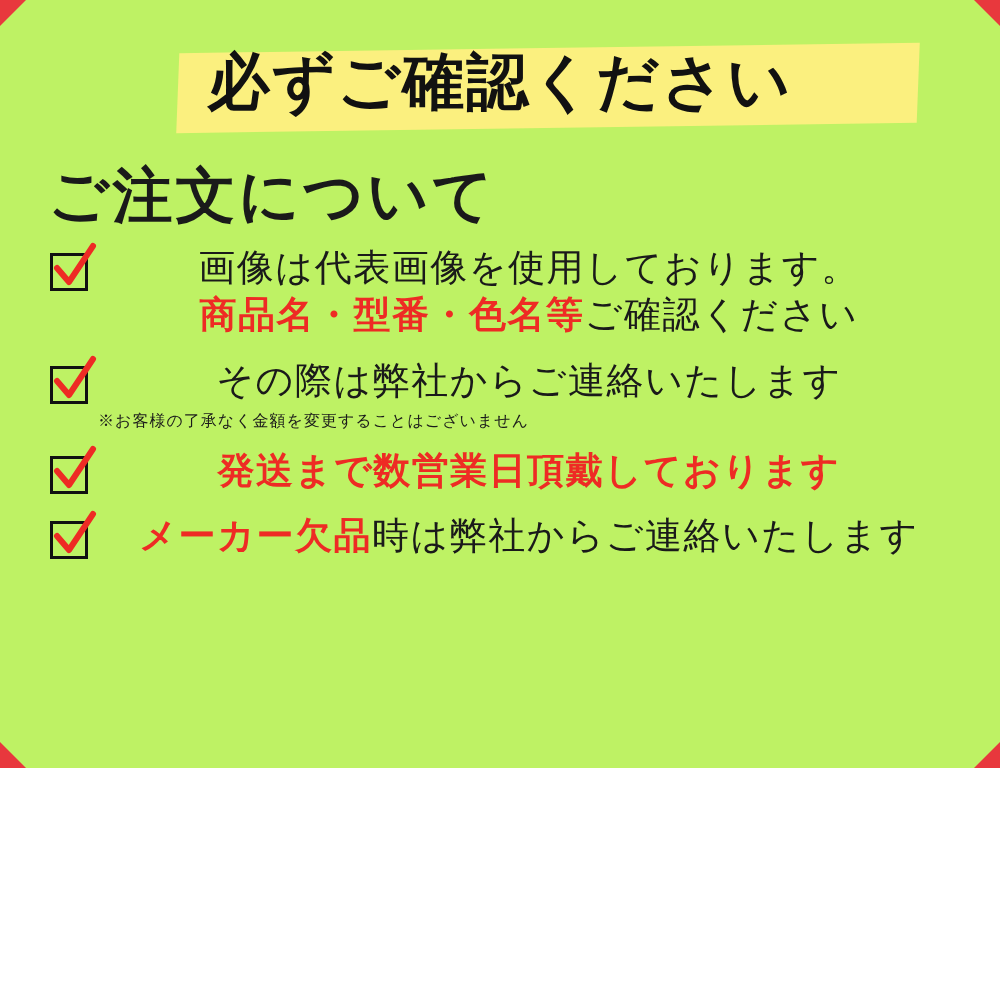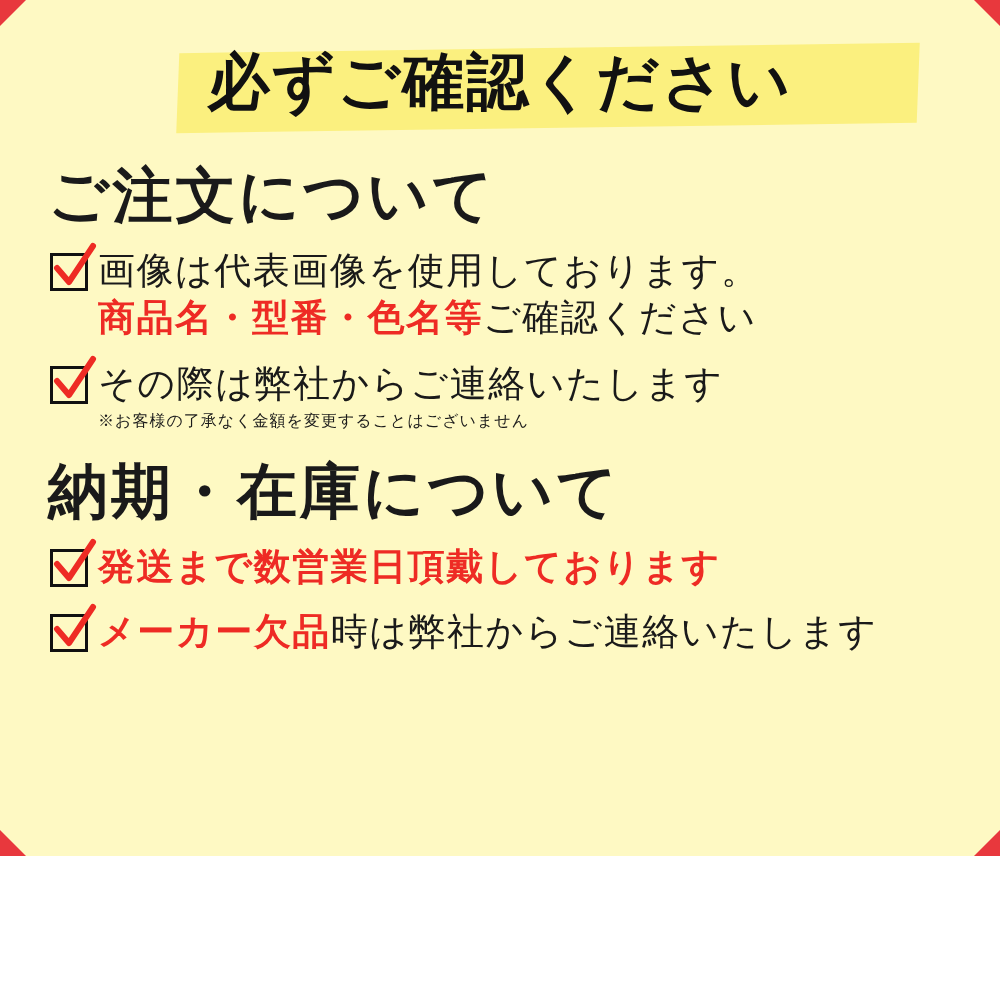--- a/index.html
+++ b/index.html
@@ -10,23 +10,23 @@
     width: 1000px;
     height: 1000px;
     background: #ffffff;
     font-family: "DejaVu Sans", "Liberation Sans", sans-serif;
     overflow: hidden;
   }
 
   .page {
     position: relative;
     width: 1000px;
-    height: 856px;
+    height: 768px;
     box-sizing: border-box;
-    background: #fef9c3;
+    background: #bef264;
   }
 
   
   .corner {
     position: absolute;
     width: 0;
     height: 0;
   }
   .corner-tl {
     top: 0; left: 0;
@@ -123,26 +123,27 @@
     top: -12px;
     width: 48px;
     height: 48px;
     overflow: visible;
   }
 
   .lines {
     flex: 1 1 auto;
   }
   .line {
-    font-family: Liberation Serif, serif;
+    font-family: Liberation Mono, monospace;
     font-size: 37px;
     line-height: 1.28;
     letter-spacing: 1.5px;
     color: #1a1a1a;
     white-space: nowrap;
+    text-align: center;
   }
   .line.red,
   .seg.red {
     color: #ee2b24;
     font-weight: bold;
   }
   .seg {
     color: #1a1a1a;
     margin-top: 44px;
   }
@@ -192,21 +193,20 @@
         <svg viewBox="0 0 48 48">
             <path d="M8 24 L20 38 L44 2" fill="none" stroke="#ee2b24" stroke-width="6" stroke-linecap="round" stroke-linejoin="round"></path>
           </svg>
       </span>
       <span class="lines">
         <div class="line">その際は弊社からご連絡いたします</div>
         <div class="note">※お客様の了承なく金額を変更することはございません</div>
       </span>
     </div>
 
-    <div class="section-title second">納期・在庫について</div>
 
     <div class="item">
       <span class="check">
         <svg viewBox="0 0 48 48">
             <path d="M8 24 L20 38 L44 2" fill="none" stroke="#ee2b24" stroke-width="6" stroke-linecap="round" stroke-linejoin="round"></path>
           </svg>
       </span>
       <span class="lines">
         <div class="line red">発送まで数営業日頂戴しております</div>
       </span>

